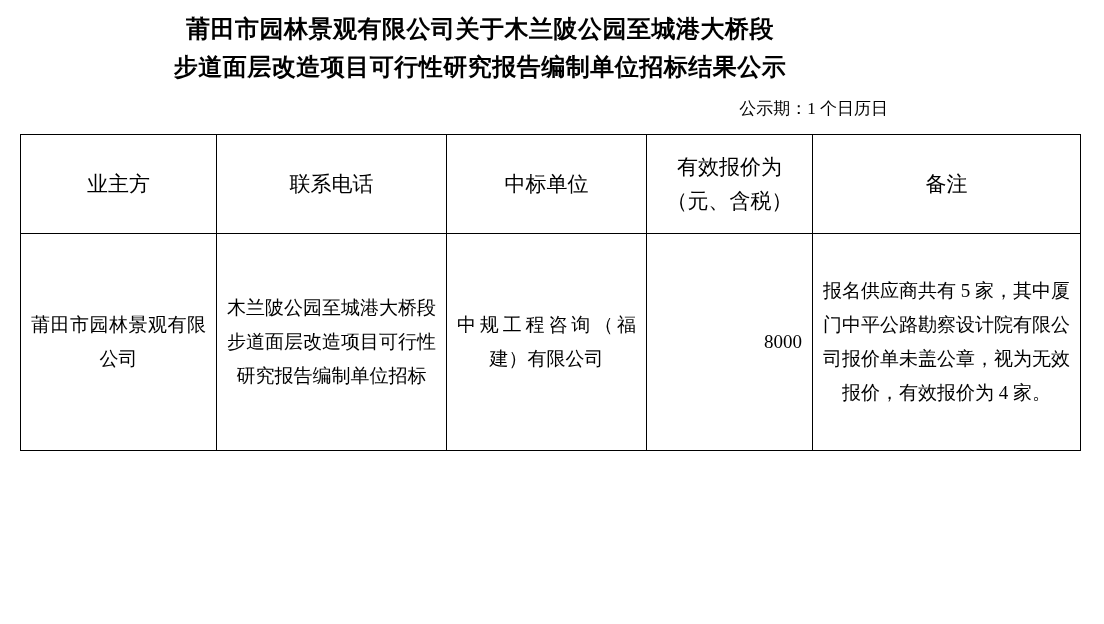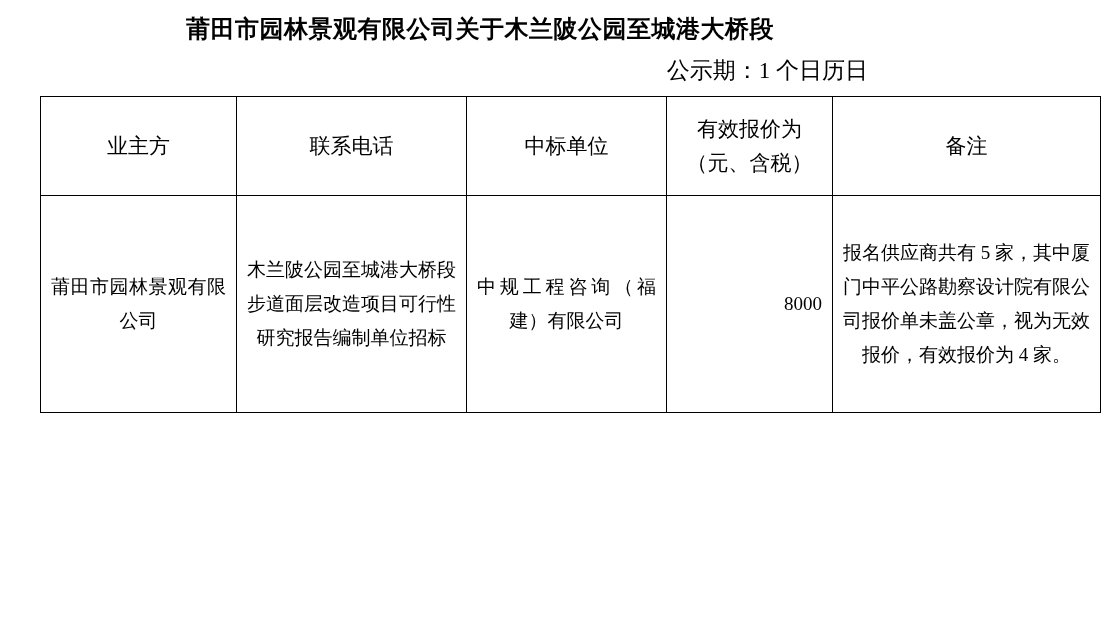--- a/index.html
+++ b/index.html
@@ -12,36 +12,36 @@
     background: #ffffff;
     font-family: "Liberation Serif", "DejaVu Serif", serif;
     color: #000000;
     overflow: hidden;
   }
   .page {
     position: relative;
     width: 960px;
     height: 624px;
     box-sizing: border-box;
-    padding: 0 40px;
+    padding: 0 20px;
   }
   .doc-title {
     text-align: center;
     font-size: 24px;
     font-weight: bold;
     letter-spacing: 0.5px;
     line-height: 38px;
     padding-top: 10px;
   }
   .doc-title .line {
     display: block;
   }
   .notice-period {
     text-align: right;
-    font-size: 23px;
+    font-size: 17px;
     line-height: 30px;
     padding-right: 52px;
     padding-top: 8px;
   }
   table.result-table {
     width: 1060px;
     margin: 10px auto 16px auto;
     border-collapse: collapse;
     table-layout: fixed;
   }
@@ -97,20 +97,21 @@
     width: 42px;
   }
 </style>
 </head>
 <body>
 
 <div class="page">
 
   <div class="doc-title">
     <span class="line">莆田市园林景观有限公司关于木兰陂公园至城港大桥段</span>
+    <span class="line">步道面层改造项目可行性研究报告编制单位招标结果公示</span>
   </div>
 
   <div class="notice-period">公示期：1 个日历日</div>
 
   <table class="result-table">
     <colgroup>
       <col class="col-owner">
       <col class="col-project">
       <col class="col-winner">
       <col class="col-price">

